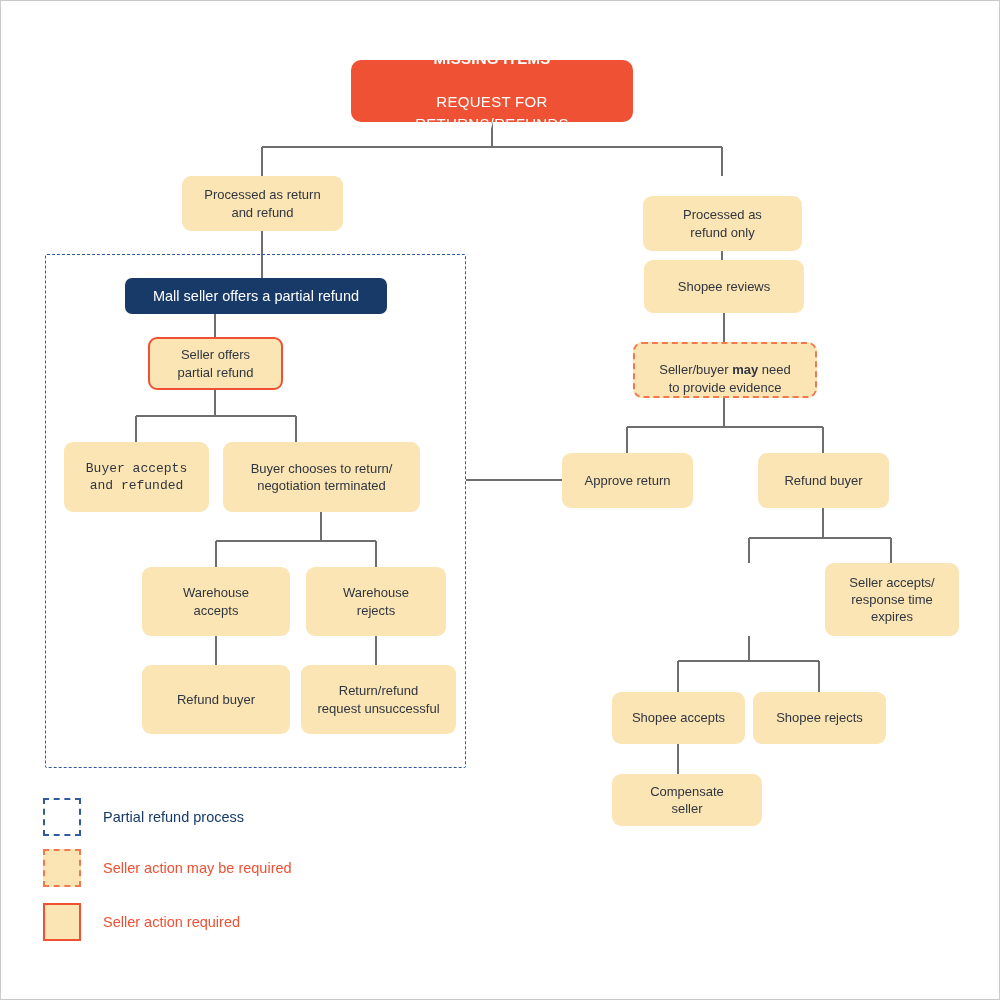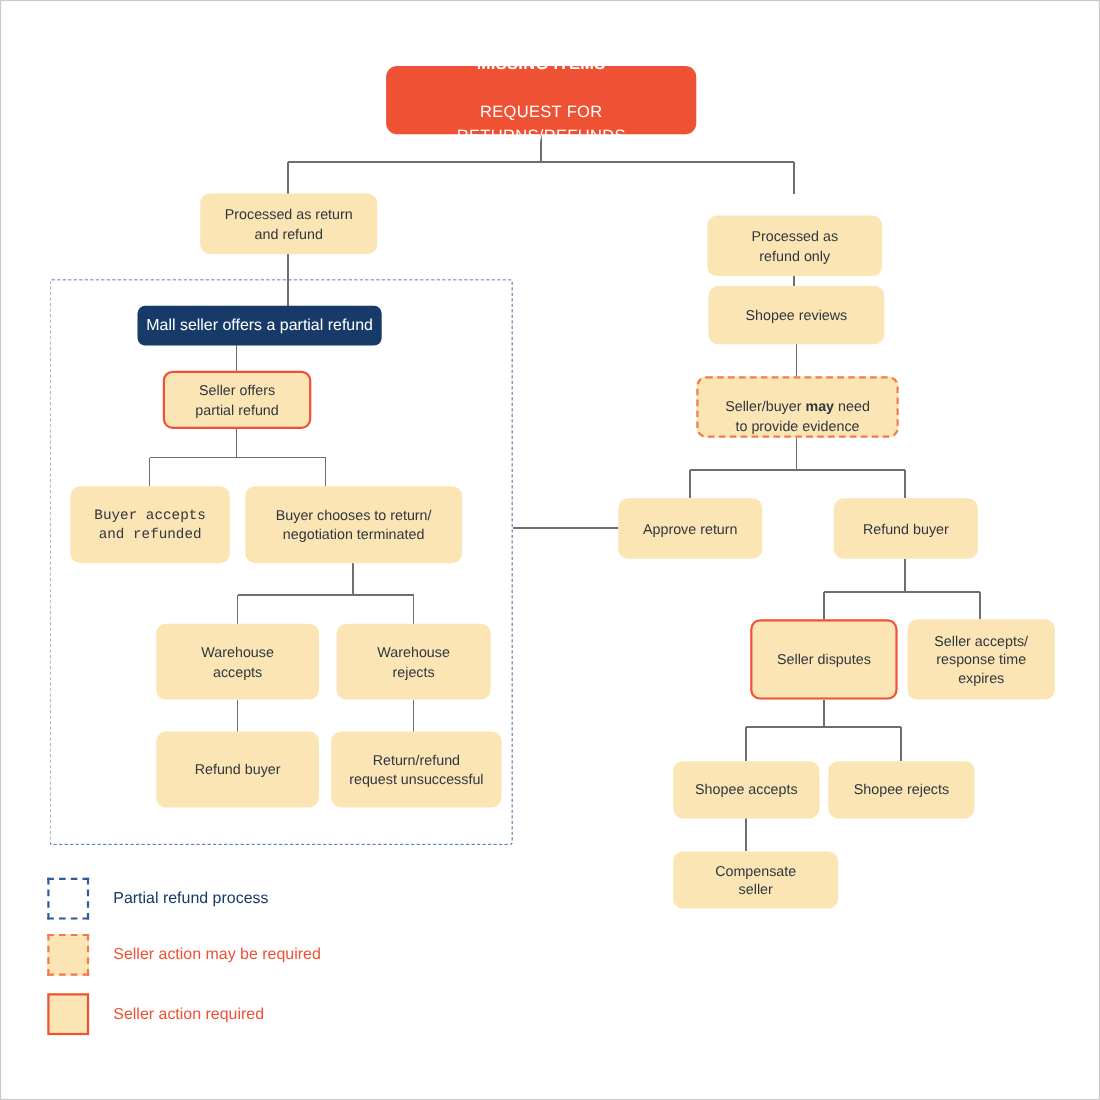--- a/index.html
+++ b/index.html
@@ -158,21 +158,21 @@
   <div class="node root" style="left:350px; top:59px; width:282px; height:62px;">
     <div>
       <span class="l1">MISSING ITEMS</span>
       <span class="l2">REQUEST FOR RETURNS/REFUNDS</span>
     </div>
   </div>
 
   <div class="node" style="left:181px; top:175px; width:161px; height:55px;">Processed as return
 and refund</div>
 
-  <div class="badge" style="left:124px; top:277px; width:222px; height:36px;">Mall seller offers a partial refund</div>
+  <div class="badge" style="left:124px; top:277px; width:262px; height:36px;">Mall seller offers a partial refund</div>
 
   <div class="node required" style="left:147px; top:336px; width:135px; height:53px;">Seller offers
 partial refund</div>
 
   <div class="node" style="left:63px; top:441px; width:145px; height:70px;font-family:Liberation Mono, monospace;">Buyer accepts
 and refunded</div>
 
   <div class="node" style="left:222px; top:441px; width:197px; height:70px;">Buyer chooses to return/
 negotiation terminated</div>
 
@@ -196,21 +196,20 @@
     <div>
       <span>Seller/buyer </span><b>may</b><span style="white-space:pre-line;"> need
 to provide evidence</span>
     </div>
   </div>
 
   <div class="node" style="left:561px; top:452px; width:131px; height:55px;">Approve return</div>
 
   <div class="node" style="left:757px; top:452px; width:131px; height:55px;">Refund buyer</div>
 
-  <div class="node required" style="left:681px; top:562px; width:134px; height:73px;">Seller disputes</div>
 
   <div class="node" style="left:824px; top:562px; width:134px; height:73px;">Seller accepts/
 response time
 expires</div>
 
   <div class="node" style="left:611px; top:691px; width:133px; height:52px;">Shopee accepts</div>
 
   <div class="node" style="left:752px; top:691px; width:133px; height:52px;">Shopee rejects</div>
 
   <div class="node" style="left:611px; top:773px; width:150px; height:52px;">Compensate

